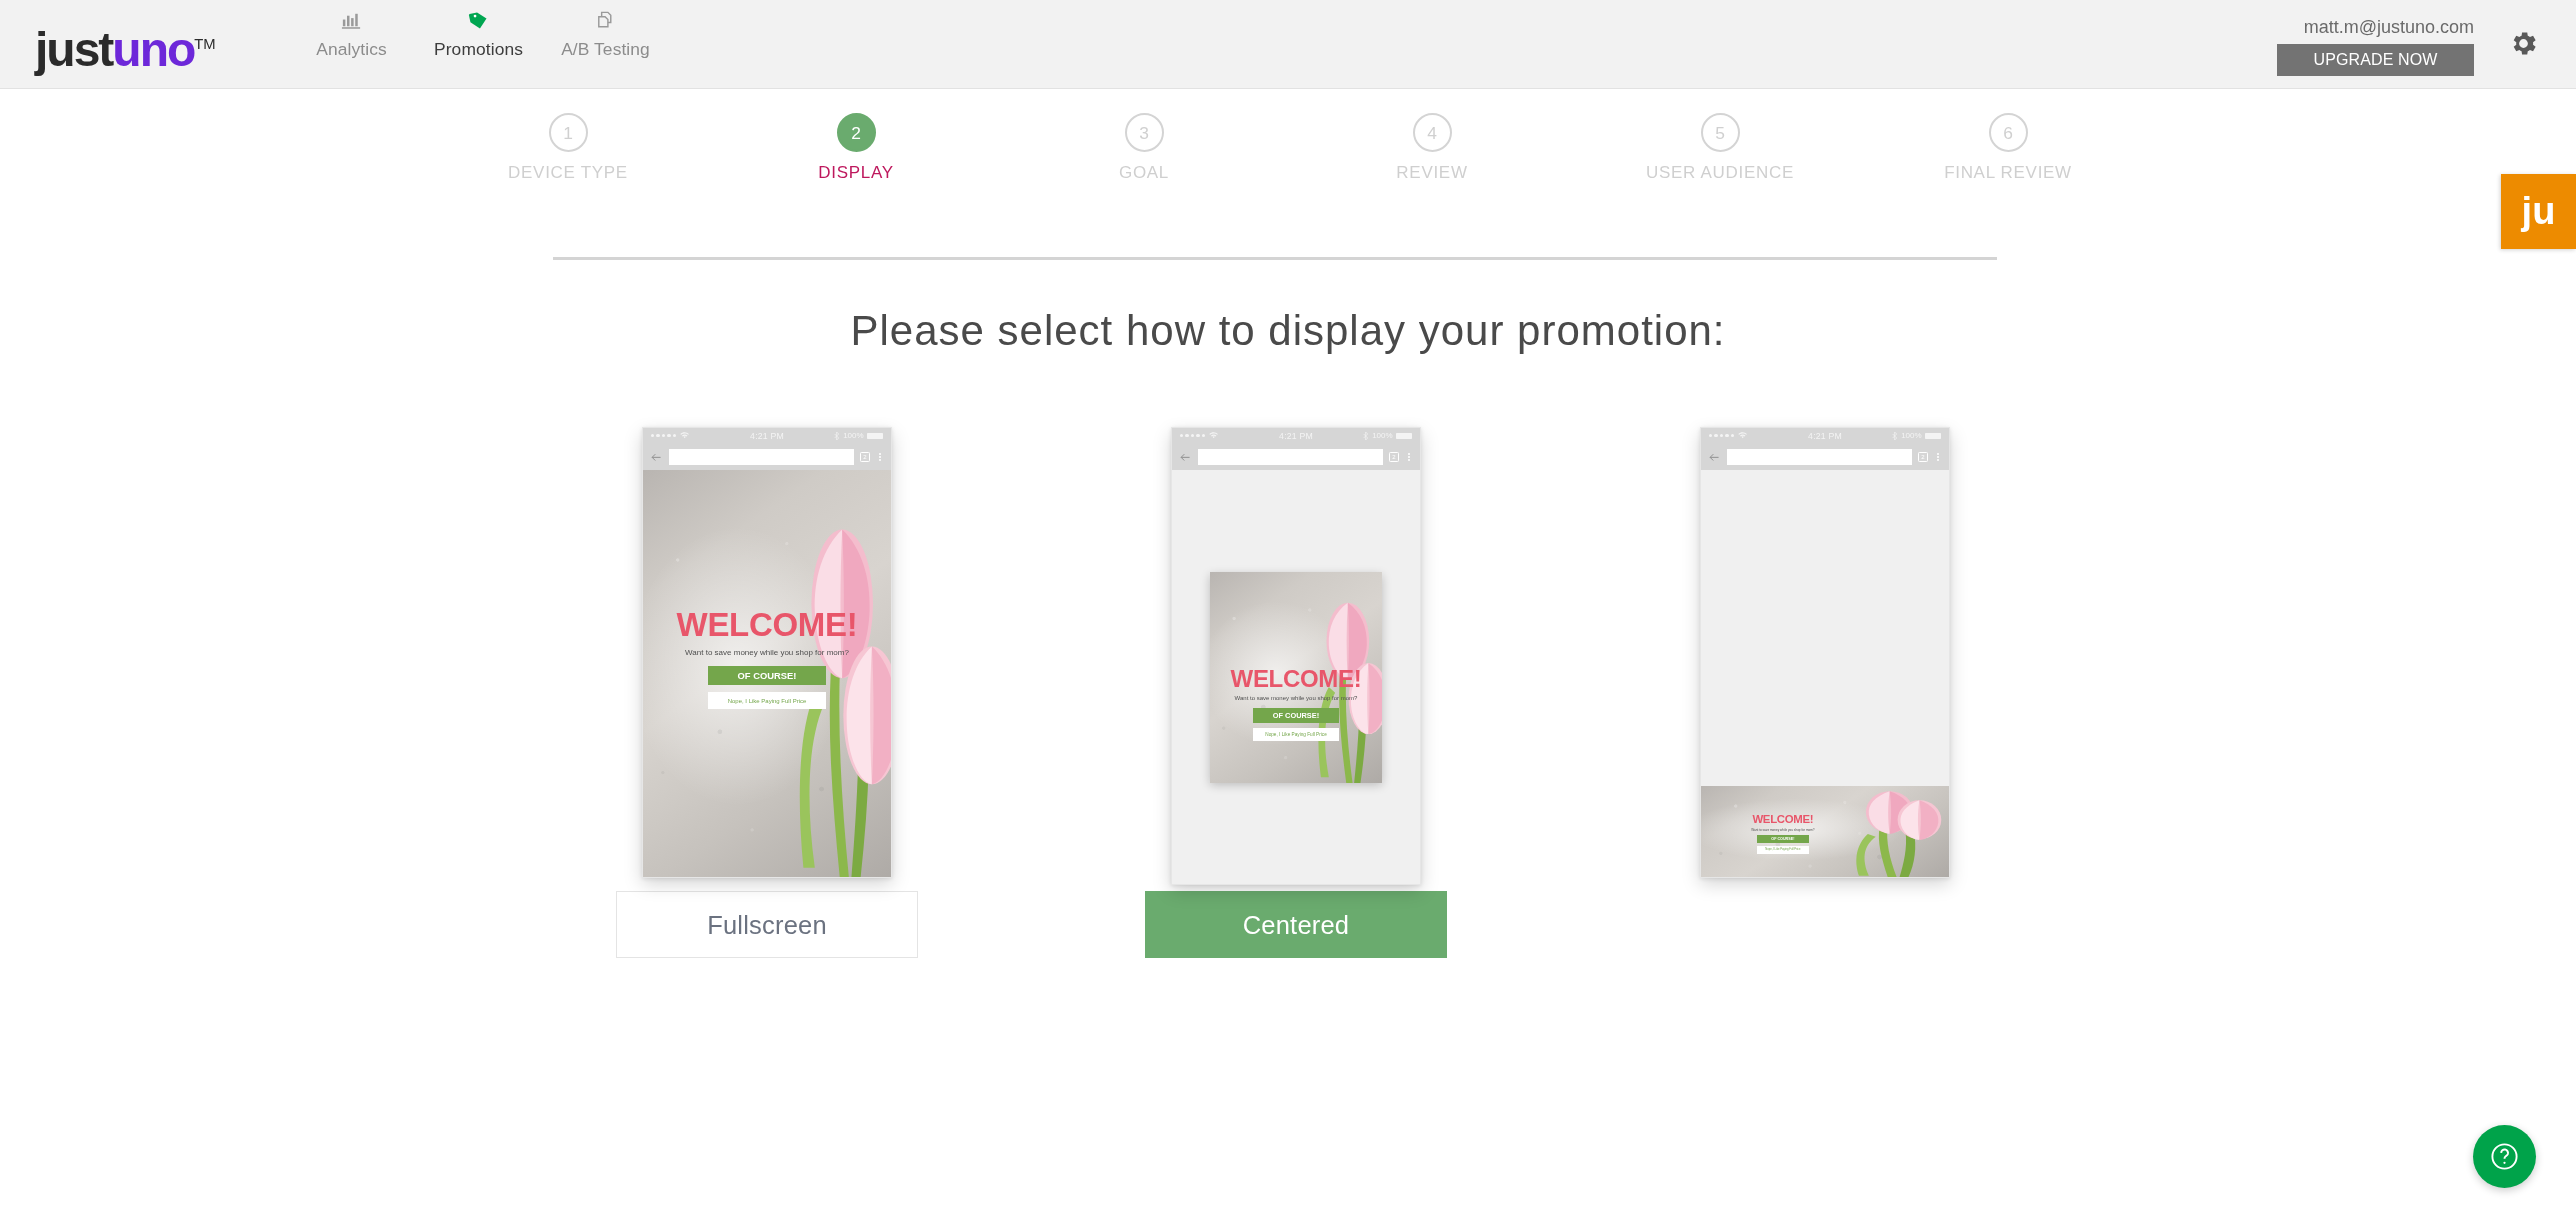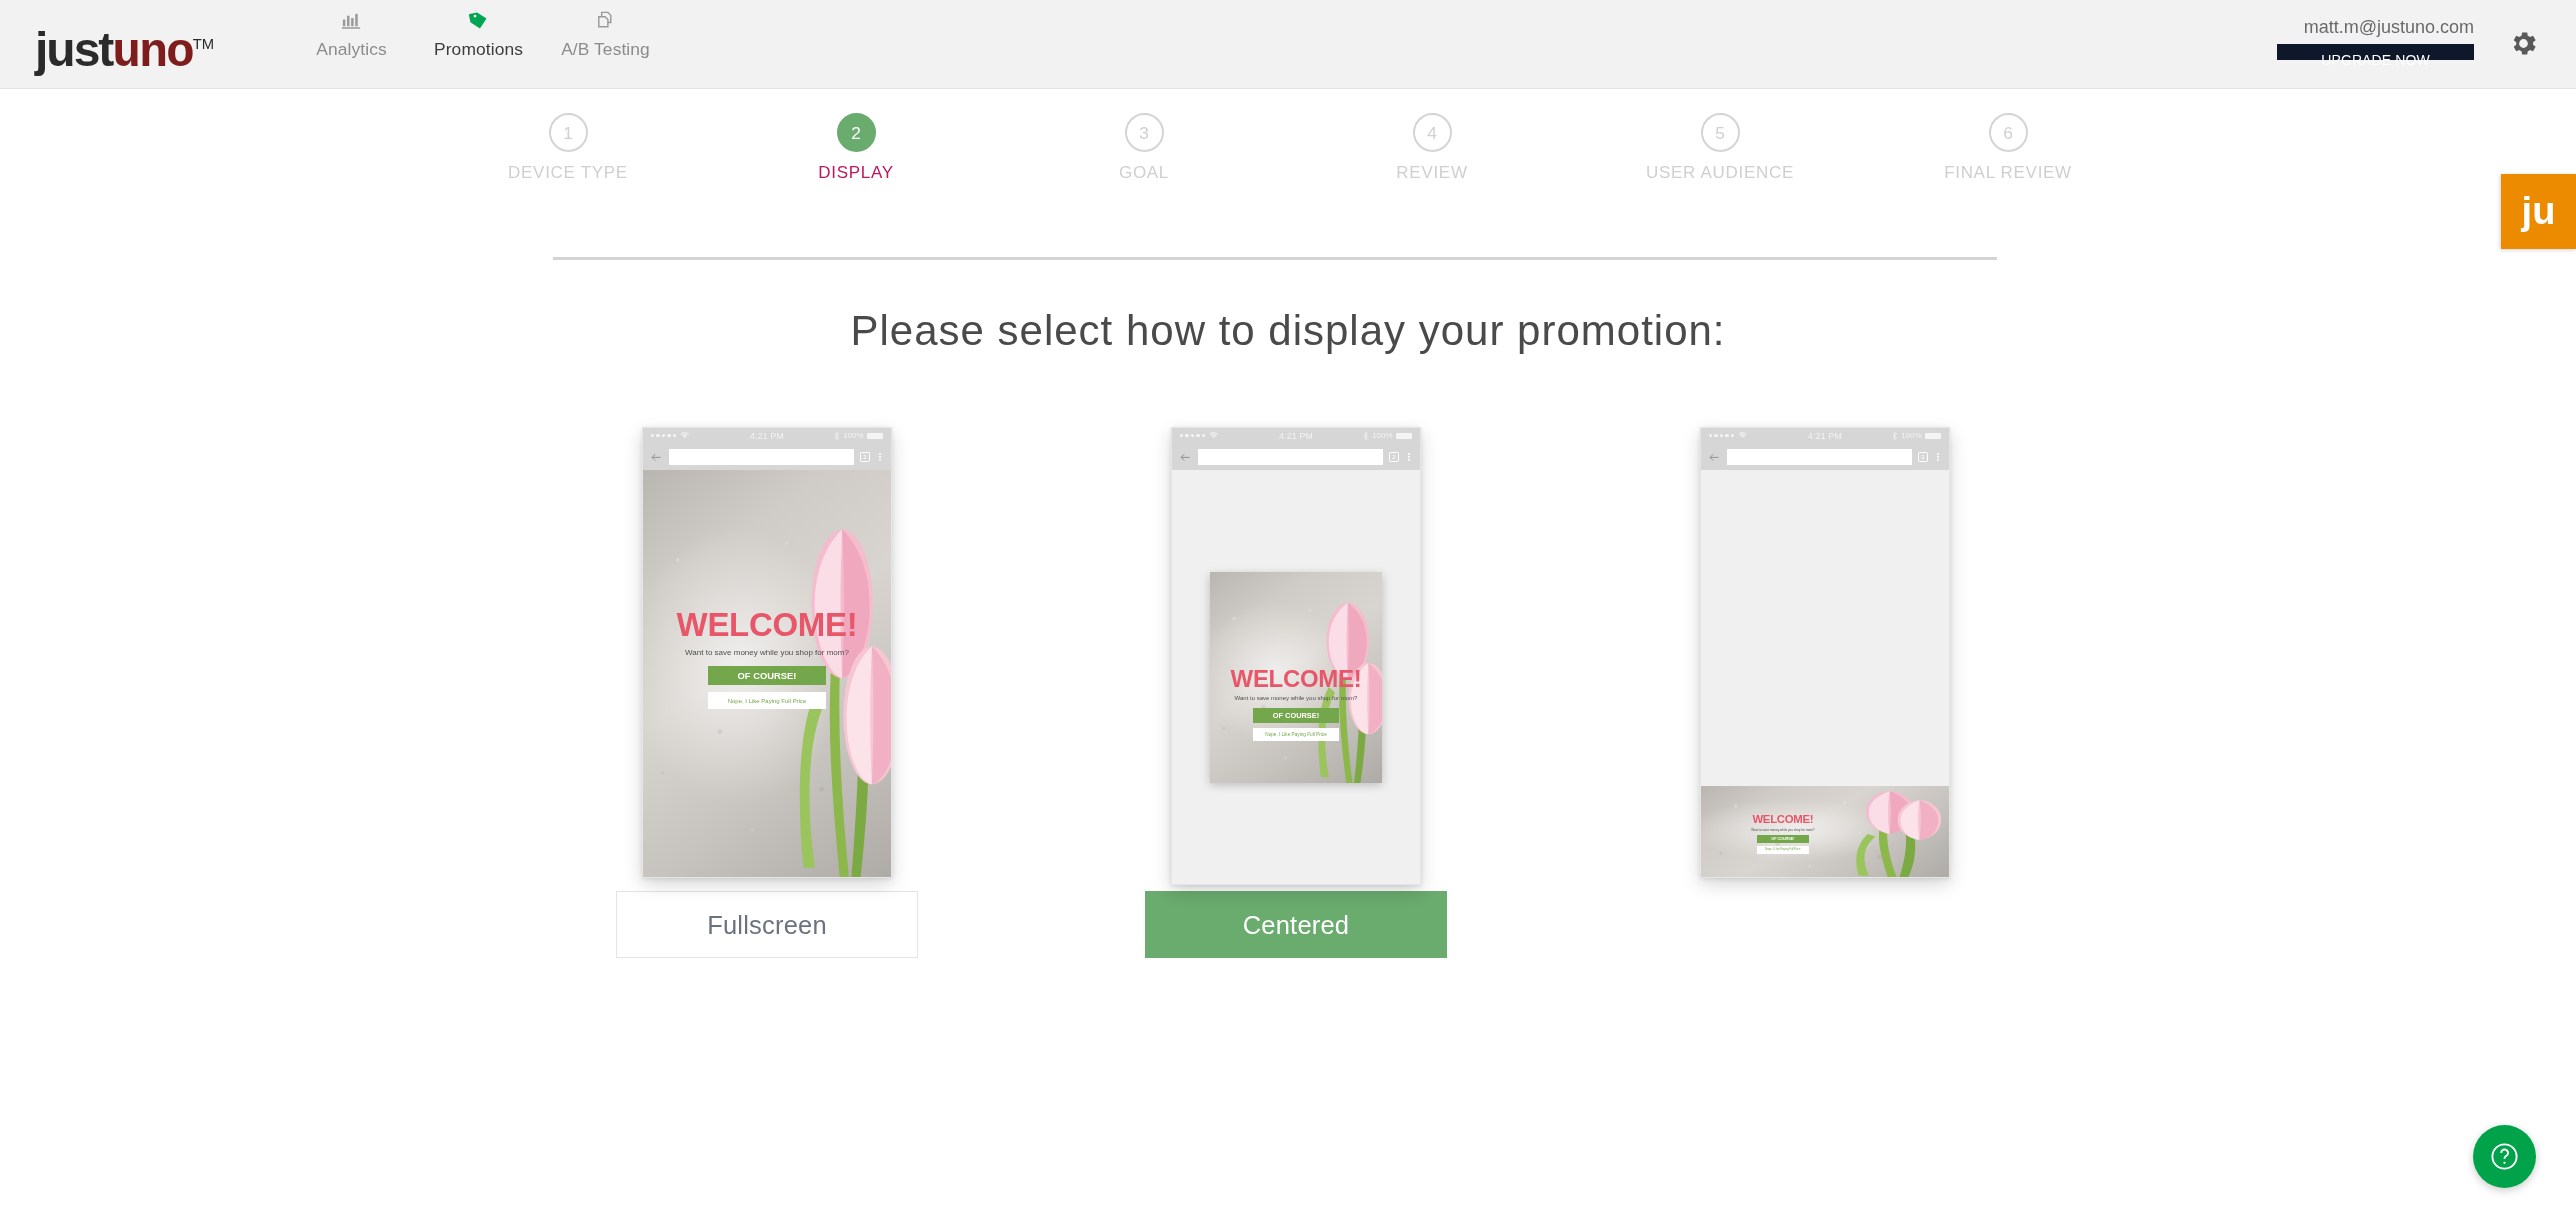--- a/index.html
+++ b/index.html
@@ -25,21 +25,21 @@
     position: absolute;
     left: 35px;
     top: 17.4px;
     font-size: 48px;
     font-weight: bold;
     letter-spacing: -2px;
     line-height: 54px;
     white-space: nowrap;
   }
   .logo .just { color: #2b2b2b; }
-  .logo .uno  { color: #7f1d1d; font-family: Liberation Mono, monospace; }
+  .logo .uno  { color: #6d28d9; }
   .logo .tm   { color: #2b2b2b; font-size: 14.8px; vertical-align: super; letter-spacing: 0; font-weight: normal; }
 
   .navitems {
     position: absolute;
     left: 288px;
     top: 2px;
     display: flex;
     gap: 0px;
     align-items: flex-start;
   }
@@ -75,25 +75,25 @@
     font-size: 18px;
     color: #6a6a6a;
     line-height: 23px;
     white-space: nowrap;
   }
   .upgrade {
     display: block;
     margin-top: 4.7px;
     margin-left: auto;
     width: 197px;
-    height: 16px;
+    height: 32px;
     line-height: 32px;
-    background: #0f172a;
+    background: #737373;
     color: #ffffff;
-    font-size: 14px;
+    font-size: 16px;
     text-align: center;
     border: none;
     cursor: pointer;
     letter-spacing: 0.1px;
     font-family: "Liberation Sans", sans-serif;
   }
   .gear {
     position: absolute;
     right: 37px;
     top: 28px;

